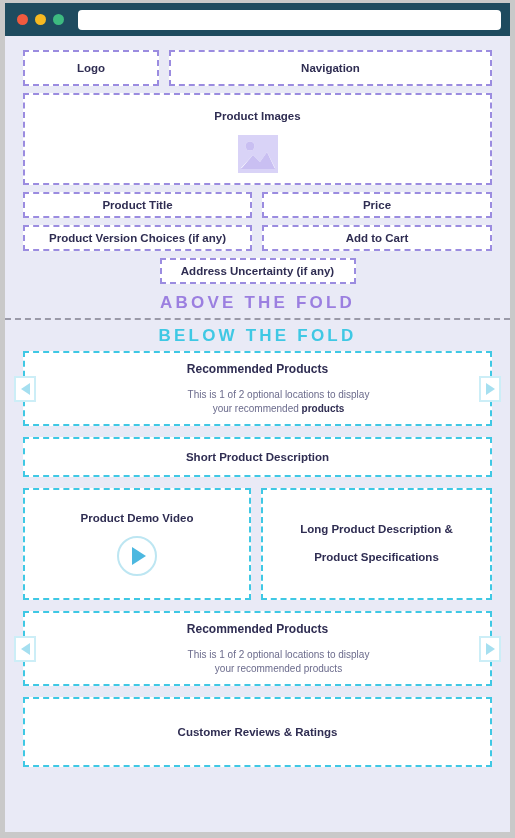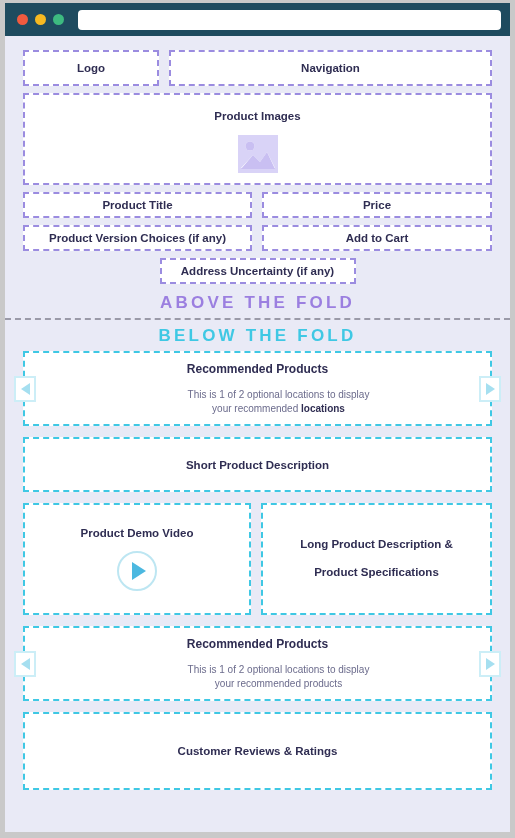--- a/index.html
+++ b/index.html
@@ -119,24 +119,24 @@
   
   .below-fold {
     flex: 1 1 auto;
     padding: 0 18px 0 18px;
     display: flex;
     flex-direction: column;
     gap: 11px;
   }
 
   .box-rec       { height: 75px; justify-content: center; gap: 2px; }
-  .box-shortdesc { height: 55px; }
+  .box-shortdesc { height: 40px; }
   .box-video     { flex: 0 0 228px; height: 112px; justify-content: flex-start; padding-top: 22px; gap: 14px; align-items: center; }
   .box-longdesc  { flex: 1 1 auto;  height: 112px; }
-  .box-reviews   { height: 78px; }
+  .box-reviews   { height: 70px; }
 
   .rec-title { font-size: 12px; font-weight: bold; color: #2f2d52; }
   .rec-sub {
     font-size: 10px;
     font-weight: normal;
     color: #6b6b8c;
     line-height: 1.35;
     margin-left: 42px;
   }
   .rec-sub b { font-weight: bold; color: #2f2d52; }
@@ -255,21 +255,21 @@
       <div class="wbox cyan box-rec">
         <div class="arrow left">
           <span class="tri l"></span>
         </div>
         <div class="arrow right">
           <span class="tri r"></span>
         </div>
         <div class="rec-title">Recommended Products</div>
         <div class="rec-sub">
           <span>This is 1 of 2 optional locations to display</span><br>
-          <span>your recommended </span><b>locations</b>
+          <span>your recommended </span><b>products</b>
         </div>
       </div>
 
       <div class="wbox cyan box-shortdesc">
         <span>Short Product Description</span>
       </div>
 
       <div class="row">
         <div class="wbox cyan box-video">
           <span>Product Demo Video</span>

